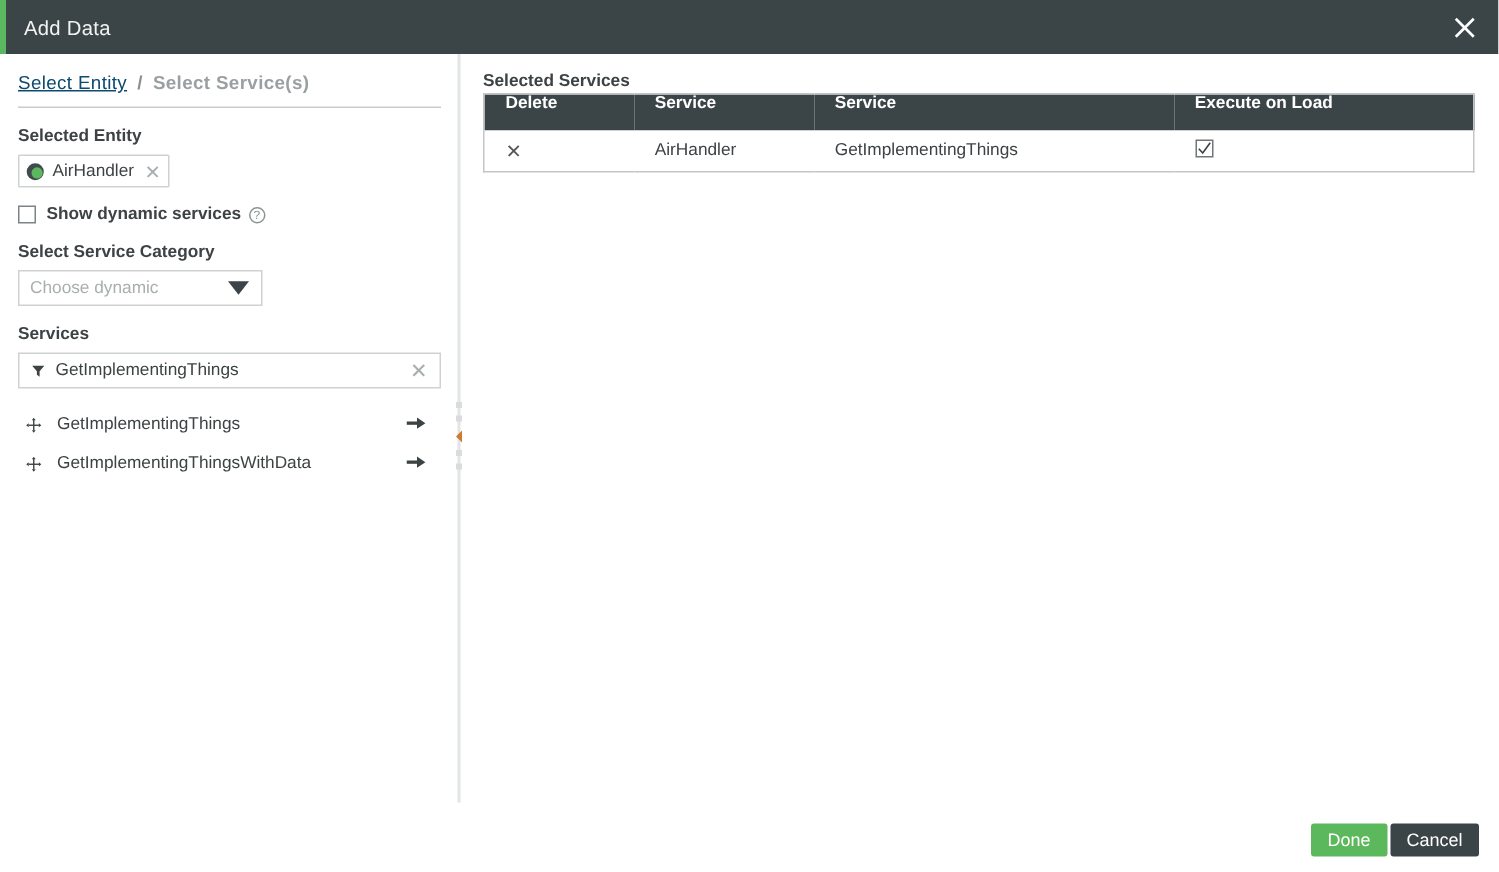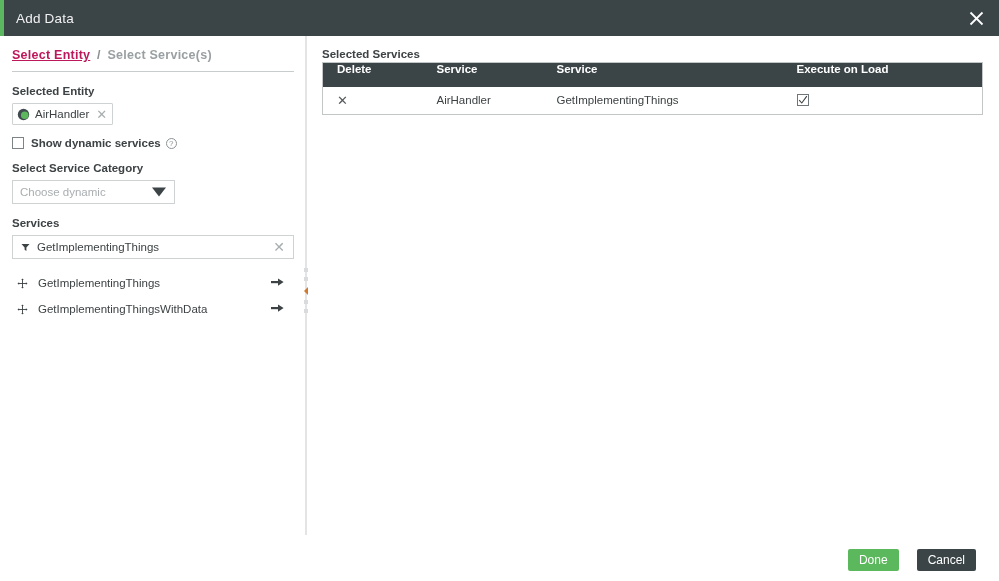--- a/index.html
+++ b/index.html
@@ -63,22 +63,22 @@
   .breadcrumb {
     position: relative;
     margin-top: 12px;
     padding-bottom: 9px;
     border-bottom: 1px solid #c9cccd;
     white-space: nowrap;
     font-size: 12.5px;
     letter-spacing: .25px;
   }
   .crumb-active {
-    font-weight: bold;
-    color: #be185d;
+    font-weight: normal;
+    color: #0c4a6e;
     text-decoration: underline;
     cursor: pointer;
   }
   .crumb-sep {
     color: #8a8f91;
     font-weight: bold;
     margin: 0 3px;
   }
   .crumb-inactive {
     font-weight: bold;
@@ -315,23 +315,23 @@
     background: #fff;
     display: inline-flex;
     align-items: center;
     justify-content: center;
     cursor: pointer;
   }
 
   
   .footer {
     position: absolute;
-    right: 23px; bottom: 10px;
-    display: flex;
-    gap: 18px;
+    right: 13px; bottom: 10px;
+    display: flex;
+    gap: 2px;
     justify-content: flex-end;
   }
   .btn {
     height: 22px;
     min-width: 48px;
     padding: 0 11px;
     border: none;
     border-radius: 2px;
     font-size: 12px;
     font-family: "Liberation Sans", sans-serif;

